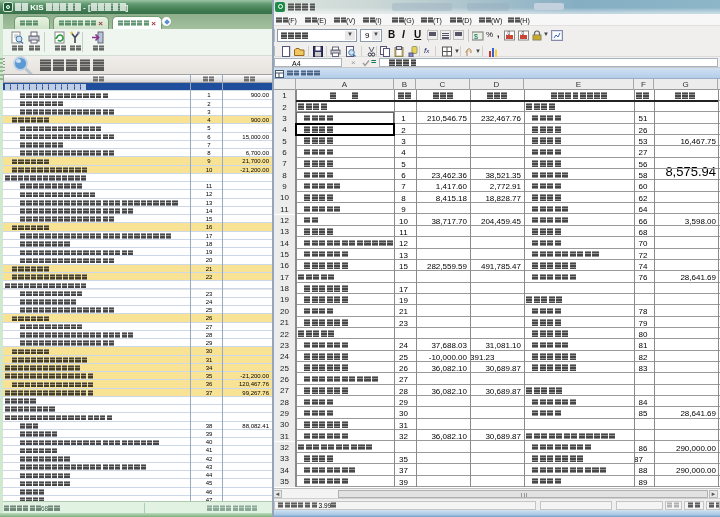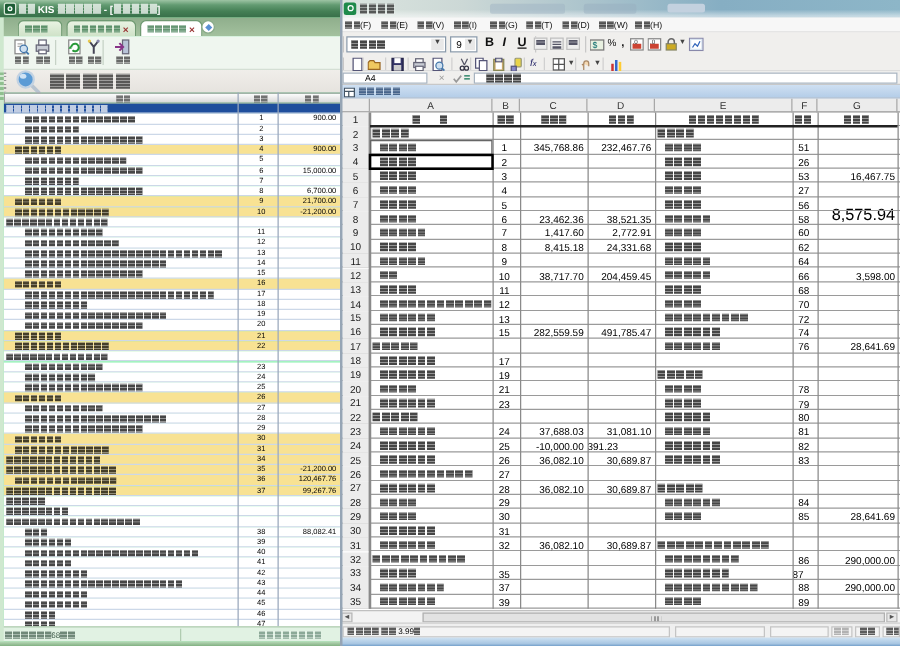--- a/index.html
+++ b/index.html
@@ -3,21 +3,21 @@
 *{margin:0;padding:0;box-sizing:border-box}
 body{font-family:"Liberation Sans",sans-serif}
 #root{position:relative;width:720px;height:517px;overflow:hidden;background:#fff;font-family:"Liberation Sans",sans-serif}
 .z{display:inline-block;vertical-align:middle;opacity:.72}
 .abs{position:absolute}
 .zw{display:flex;align-items:center;white-space:pre}
 .zc{display:flex;align-items:center;justify-content:center;white-space:pre}
 </style></head><body>
 <div id="root">
 
-<div class="abs" style="left:0;top:0;width:274px;height:517px;background:#86efac;overflow:hidden">
+<div class="abs" style="left:0;top:0;width:274px;height:517px;background:#e5e5e5;overflow:hidden">
 <div class="abs" style="left:0;top:0;width:274px;height:14px;background:linear-gradient(180deg,#9dc4a4 0%,#639b72 28%,#447f55 65%,#386f49 100%)">
 <div class="abs" style="left:3px;top:2px;width:10px;height:10px;background:#1d5c35;border-radius:2px;border:1px solid #d8e8d8">
           <div class="abs" style="left:2px;top:2px;width:4px;height:4px;border:1px solid #fff;border-radius:50%;background:#2e8b4e"></div>
         </div>
 <div class="abs zw" style="left:15px;top:1px;color:#fff;font-size:8px;font-weight:bold;height:12px"><span class="z" style="width:13px;height:8px;background:repeating-linear-gradient(180deg,rgba(255,255,255,.42) 0 .7px,rgba(255,255,255,0) .7px 2.4px),repeating-linear-gradient(90deg,currentColor 0 5.90px,transparent 5.90px 7.2px);"></span><span style="font-size:8px"> KIS </span><span class="z" style="width:35px;height:8px;background:repeating-linear-gradient(180deg,rgba(255,255,255,.42) 0 .7px,rgba(255,255,255,0) .7px 2.4px),repeating-linear-gradient(90deg,currentColor 0 5.90px,transparent 5.90px 7.2px);"></span><span style="font-size:8px"> - [</span><span class="z" style="width:35px;height:8px;background:repeating-linear-gradient(180deg,rgba(255,255,255,.42) 0 .7px,rgba(255,255,255,0) .7px 2.4px),repeating-linear-gradient(90deg,currentColor 0 5.90px,transparent 5.90px 7.2px);"></span><span style="font-size:8px">]</span></div>
 </div>
 <div class="abs" style="left:0;top:14px;width:274px;height:15px;background:linear-gradient(180deg,#8fae8c,#a3c19e)">
 <div class="abs zw" style="left:14px;top:2px;width:36px;height:13px;background:linear-gradient(180deg,#e9f3e3,#cfe2c8);border:1px solid #6f9a72;border-bottom:none;border-radius:5px 5px 0 0;color:#2a6e3f;padding-left:5px"><span class="z" style="width:18px;height:6.5px;background:repeating-linear-gradient(180deg,rgba(255,255,255,.42) 0 .7px,rgba(255,255,255,0) .7px 2.4px),repeating-linear-gradient(90deg,currentColor 0 5.25px,transparent 5.25px 6.4px);"></span></div>
 <div class="abs zw" style="left:53px;top:2px;width:56px;height:13px;background:linear-gradient(180deg,#e9f3e3,#cfe2c8);border:1px solid #6f9a72;border-bottom:none;border-radius:5px 5px 0 0;color:#2a6e3f;padding-left:5px"><span class="z" style="width:37px;height:6.5px;background:repeating-linear-gradient(180deg,rgba(255,255,255,.42) 0 .7px,rgba(255,255,255,0) .7px 2.4px),repeating-linear-gradient(90deg,currentColor 0 5.25px,transparent 5.25px 6.4px);"></span><span style="color:#993333;font-size:8px;font-weight:bold;vertical-align:middle"> ×</span></div>
 <div class="abs zw" style="left:112px;top:2px;width:50px;height:13px;background:#ffffff;border:1px solid #6f9a72;border-bottom:none;border-radius:5px 5px 0 0;color:#2a6e3f;padding-left:5px"><span class="z" style="width:31px;height:6.5px;background:repeating-linear-gradient(180deg,rgba(255,255,255,.42) 0 .7px,rgba(255,255,255,0) .7px 2.4px),repeating-linear-gradient(90deg,currentColor 0 5.25px,transparent 5.25px 6.4px);"></span><span style="color:#993333;font-size:8px;font-weight:bold;vertical-align:middle"> ×</span></div>
@@ -490,21 +490,21 @@
         </div>
 <div class="abs" style="left:0;top:22.00px;width:448px;height:11.35px;box-shadow:inset 0 -1px #9a9a9a">
           <span class="abs" style="left:2px;top:0;width:22px;height:11.35px;background:#ececec;border-right:1px solid #a0a0a0;text-align:center;font-size:8px;color:#222;padding-top:1.5px">2</span>
           <span class="abs zw" style="left:26px;top:0;height:11.35px;color:#000"><span class="z" style="width:29px;height:6.5px;background:repeating-linear-gradient(180deg,rgba(255,255,255,.42) 0 .7px,rgba(255,255,255,0) .7px 2.4px),repeating-linear-gradient(90deg,currentColor 0 6.19px,transparent 6.19px 7.55px);"></span></span>
           <span class="abs zw" style="left:254px;top:0;height:11.35px;color:#000"><span class="z" style="width:29px;height:6.5px;background:repeating-linear-gradient(180deg,rgba(255,255,255,.42) 0 .7px,rgba(255,255,255,0) .7px 2.4px),repeating-linear-gradient(90deg,currentColor 0 6.19px,transparent 6.19px 7.55px);"></span></span>
         </div>
 <div class="abs" style="left:0;top:33.35px;width:448px;height:11.35px;box-shadow:inset 0 -1px #9a9a9a">
           <span class="abs" style="left:2px;top:0;width:22px;height:11.35px;background:#ececec;border-right:1px solid #a0a0a0;text-align:center;font-size:8px;color:#222;padding-top:1.5px">3</span>
           <span class="abs zw" style="left:32px;top:0;height:11.35px;color:#000"><span class="z" style="width:29px;height:6.5px;background:repeating-linear-gradient(180deg,rgba(255,255,255,.42) 0 .7px,rgba(255,255,255,0) .7px 2.4px),repeating-linear-gradient(90deg,currentColor 0 6.19px,transparent 6.19px 7.55px);"></span></span>
           <span class="abs" style="left:122px;width:19px;text-align:center;top:2px;font-size:8px;color:#000">1</span>
-          <span class="abs" style="left:144px;width:51px;text-align:right;top:2px;font-size:8px;color:#000">345,768.86</span>
+          <span class="abs" style="left:144px;width:51px;text-align:right;top:2px;font-size:8px;color:#000">210,546.75</span>
           <span class="abs" style="left:198px;width:51px;text-align:right;top:2px;font-size:8px;color:#000">232,467.76</span>
           <span class="abs zw" style="left:260px;top:0;height:11.35px;color:#000"><span class="z" style="width:29px;height:6.5px;background:repeating-linear-gradient(180deg,rgba(255,255,255,.42) 0 .7px,rgba(255,255,255,0) .7px 2.4px),repeating-linear-gradient(90deg,currentColor 0 6.19px,transparent 6.19px 7.55px);"></span></span>
           <span class="abs" style="left:362px;width:18px;text-align:center;top:2px;font-size:8px;color:#000">51</span>
         </div>
 <div class="abs" style="left:0;top:44.70px;width:448px;height:11.35px;box-shadow:inset 0 -1px #9a9a9a">
           <span class="abs" style="left:2px;top:0;width:22px;height:11.35px;background:#ececec;border-right:1px solid #a0a0a0;text-align:center;font-size:8px;color:#222;padding-top:1.5px">4</span>
           <span class="abs zw" style="left:32px;top:0;height:11.35px;color:#000"><span class="z" style="width:29px;height:6.5px;background:repeating-linear-gradient(180deg,rgba(255,255,255,.42) 0 .7px,rgba(255,255,255,0) .7px 2.4px),repeating-linear-gradient(90deg,currentColor 0 6.19px,transparent 6.19px 7.55px);"></span></span>
           <span class="abs" style="left:122px;width:19px;text-align:center;top:2px;font-size:8px;color:#000">2</span>
           <span class="abs zw" style="left:260px;top:0;height:11.35px;color:#000"><span class="z" style="width:29px;height:6.5px;background:repeating-linear-gradient(180deg,rgba(255,255,255,.42) 0 .7px,rgba(255,255,255,0) .7px 2.4px),repeating-linear-gradient(90deg,currentColor 0 6.19px,transparent 6.19px 7.55px);"></span></span>
           <span class="abs" style="left:362px;width:18px;text-align:center;top:2px;font-size:8px;color:#000">26</span>
@@ -548,21 +548,21 @@
           <span class="abs" style="left:144px;width:51px;text-align:right;top:2px;font-size:8px;color:#000">1,417.60</span>
           <span class="abs" style="left:198px;width:51px;text-align:right;top:2px;font-size:8px;color:#000">2,772.91</span>
           <span class="abs zw" style="left:260px;top:0;height:11.35px;color:#000"><span class="z" style="width:29px;height:6.5px;background:repeating-linear-gradient(180deg,rgba(255,255,255,.42) 0 .7px,rgba(255,255,255,0) .7px 2.4px),repeating-linear-gradient(90deg,currentColor 0 6.19px,transparent 6.19px 7.55px);"></span></span>
           <span class="abs" style="left:362px;width:18px;text-align:center;top:2px;font-size:8px;color:#000">60</span>
         </div>
 <div class="abs" style="left:0;top:112.80px;width:448px;height:11.35px;box-shadow:inset 0 -1px #9a9a9a">
           <span class="abs" style="left:2px;top:0;width:22px;height:11.35px;background:#ececec;border-right:1px solid #a0a0a0;text-align:center;font-size:8px;color:#222;padding-top:1.5px">10</span>
           <span class="abs zw" style="left:32px;top:0;height:11.35px;color:#000"><span class="z" style="width:29px;height:6.5px;background:repeating-linear-gradient(180deg,rgba(255,255,255,.42) 0 .7px,rgba(255,255,255,0) .7px 2.4px),repeating-linear-gradient(90deg,currentColor 0 6.19px,transparent 6.19px 7.55px);"></span></span>
           <span class="abs" style="left:122px;width:19px;text-align:center;top:2px;font-size:8px;color:#000">8</span>
           <span class="abs" style="left:144px;width:51px;text-align:right;top:2px;font-size:8px;color:#000">8,415.18</span>
-          <span class="abs" style="left:198px;width:51px;text-align:right;top:2px;font-size:8px;color:#000">24,331.68</span>
+          <span class="abs" style="left:198px;width:51px;text-align:right;top:2px;font-size:8px;color:#000">18,828.77</span>
           <span class="abs zw" style="left:260px;top:0;height:11.35px;color:#000"><span class="z" style="width:29px;height:6.5px;background:repeating-linear-gradient(180deg,rgba(255,255,255,.42) 0 .7px,rgba(255,255,255,0) .7px 2.4px),repeating-linear-gradient(90deg,currentColor 0 6.19px,transparent 6.19px 7.55px);"></span></span>
           <span class="abs" style="left:362px;width:18px;text-align:center;top:2px;font-size:8px;color:#000">62</span>
         </div>
 <div class="abs" style="left:0;top:124.15px;width:448px;height:11.35px;box-shadow:inset 0 -1px #9a9a9a">
           <span class="abs" style="left:2px;top:0;width:22px;height:11.35px;background:#ececec;border-right:1px solid #a0a0a0;text-align:center;font-size:8px;color:#222;padding-top:1.5px">11</span>
           <span class="abs zw" style="left:32px;top:0;height:11.35px;color:#000"><span class="z" style="width:36px;height:6.5px;background:repeating-linear-gradient(180deg,rgba(255,255,255,.42) 0 .7px,rgba(255,255,255,0) .7px 2.4px),repeating-linear-gradient(90deg,currentColor 0 6.19px,transparent 6.19px 7.55px);"></span></span>
           <span class="abs" style="left:122px;width:19px;text-align:center;top:2px;font-size:8px;color:#000">9</span>
           <span class="abs zw" style="left:260px;top:0;height:11.35px;color:#000"><span class="z" style="width:36px;height:6.5px;background:repeating-linear-gradient(180deg,rgba(255,255,255,.42) 0 .7px,rgba(255,255,255,0) .7px 2.4px),repeating-linear-gradient(90deg,currentColor 0 6.19px,transparent 6.19px 7.55px);"></span></span>
           <span class="abs" style="left:362px;width:18px;text-align:center;top:2px;font-size:8px;color:#000">64</span>
         </div>

